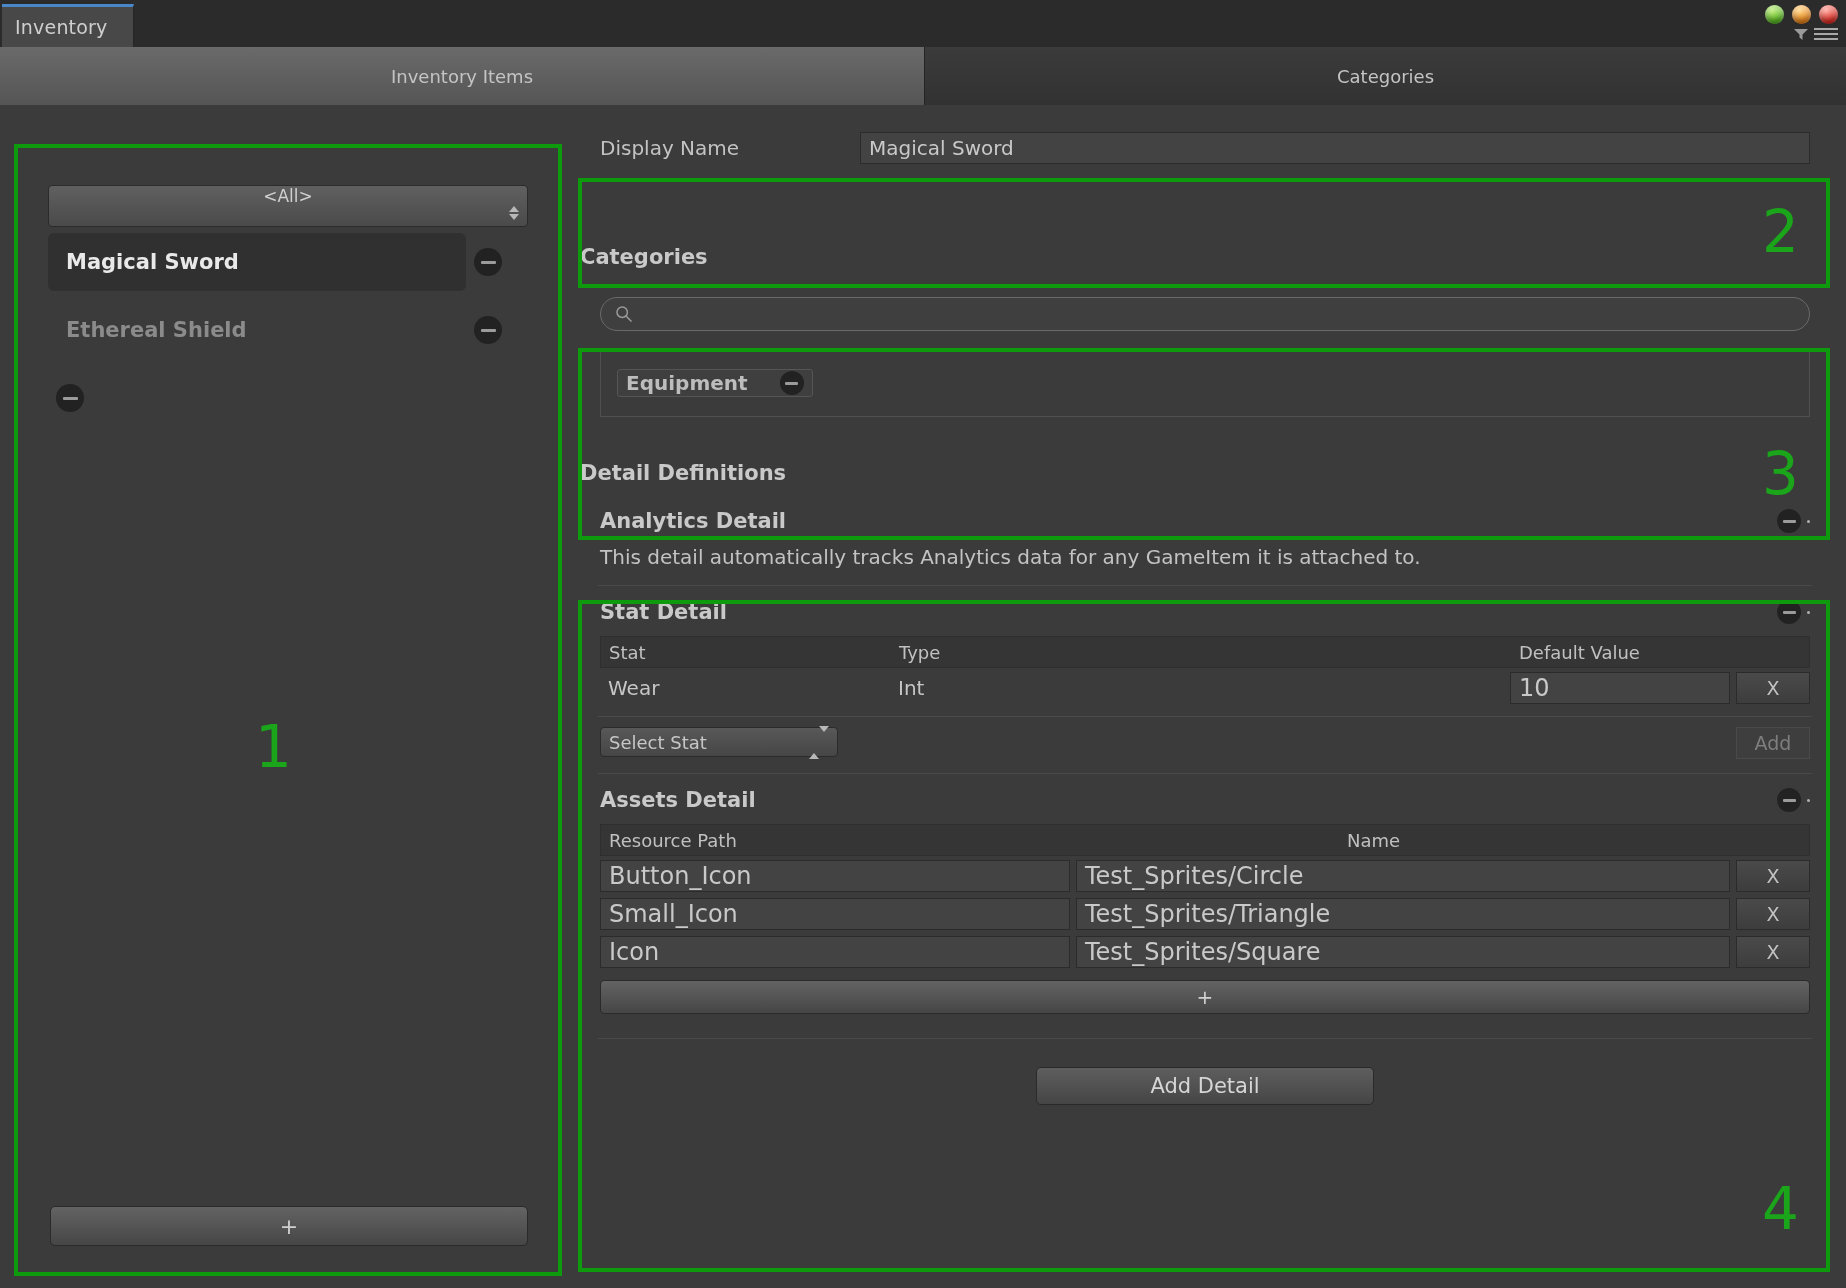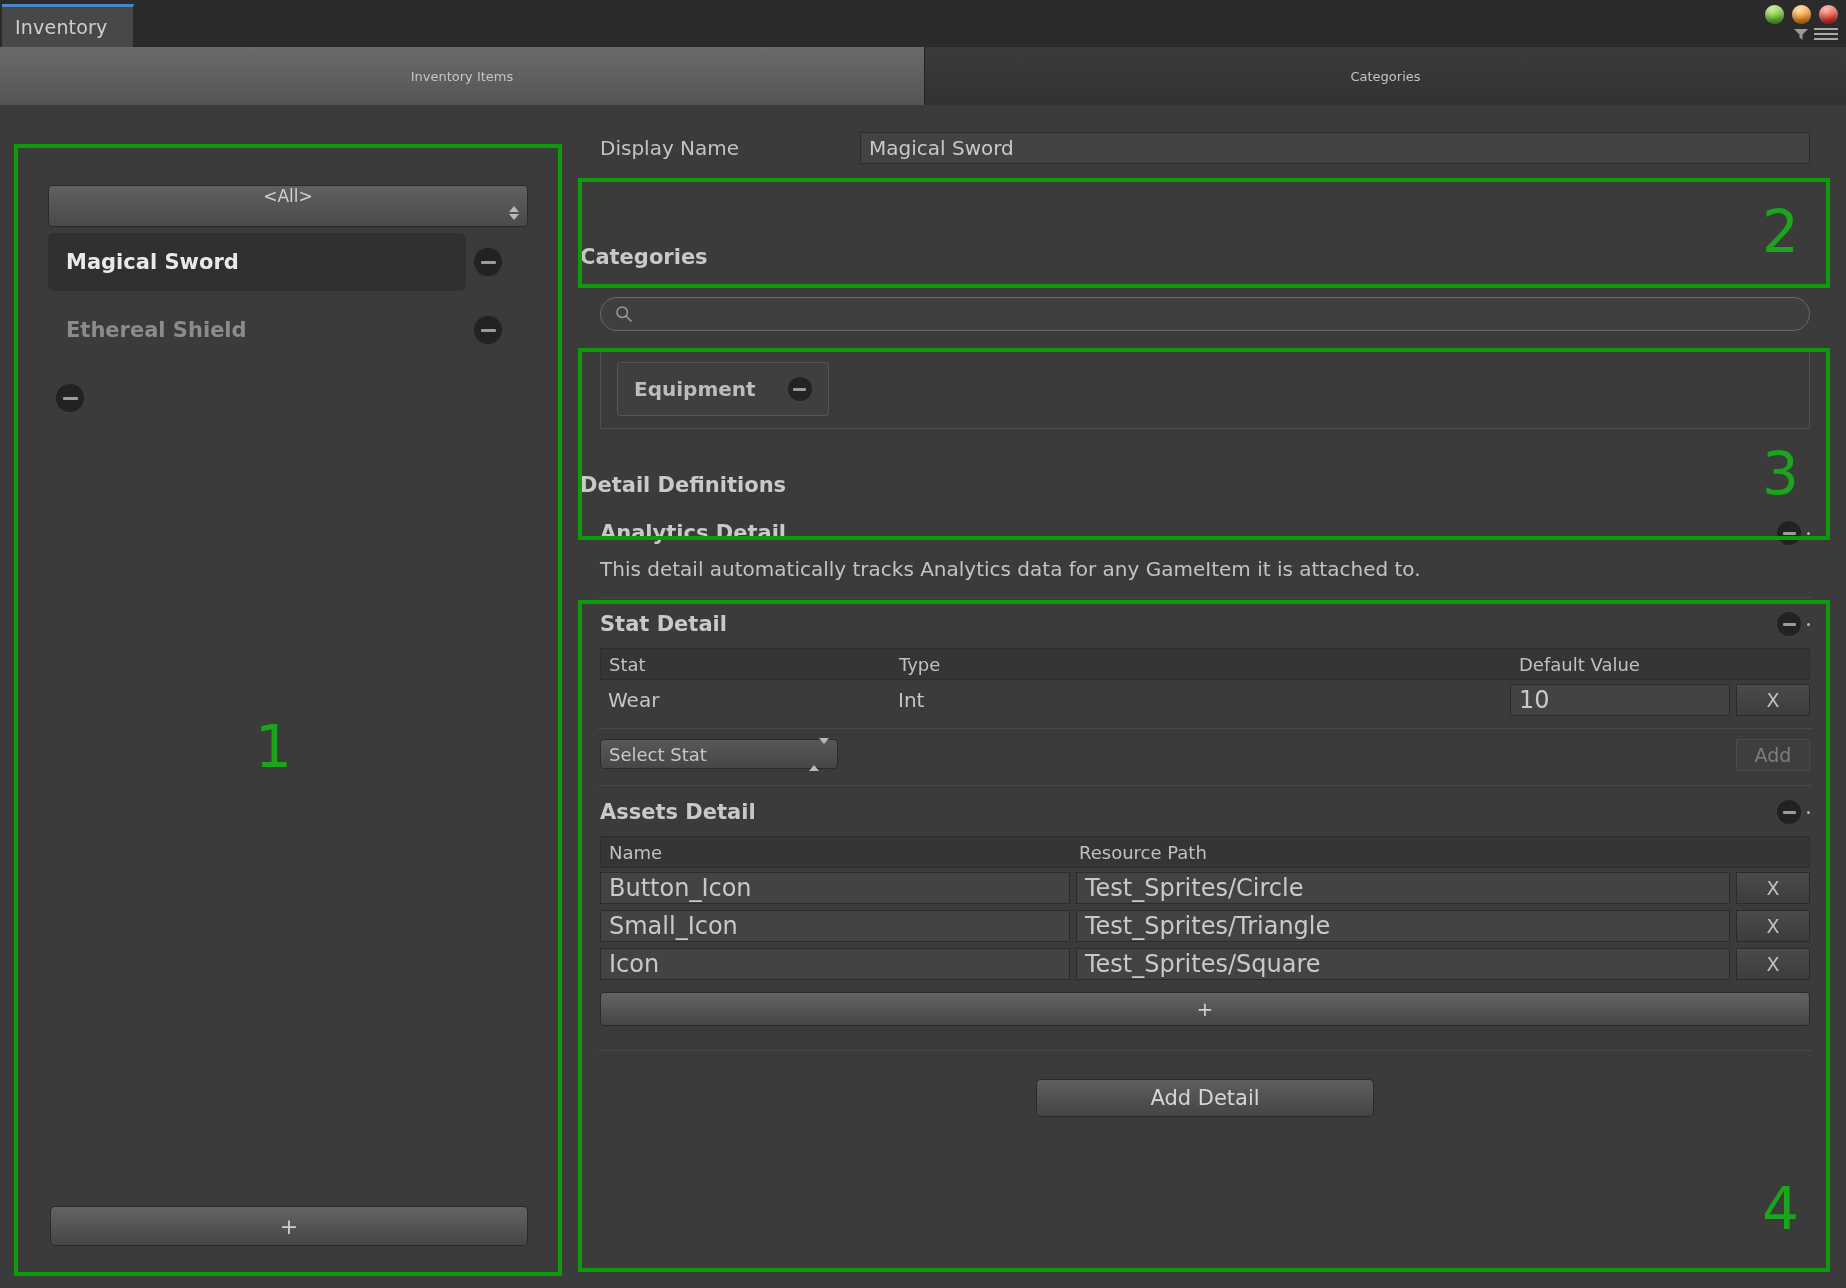--- a/index.html
+++ b/index.html
@@ -73,21 +73,21 @@
     left: 0; top: 47px;
     width: 1846px; height: 58px;
     background: #2b2b2b;
     display: flex;
   }
   .tab {
     height: 58px;
     display: flex;
     align-items: center;
     justify-content: center;
-    font-size: 13px;
+    font-size: 18px;
     color: #c4c4c4;
     cursor: default;
   }
   .tab.active {
     width: 925px;
     background: linear-gradient(#6a6a6a, #555555);
     border-right: 1px solid #242424;
   }
   .tab.inactive {
     width: 921px;
@@ -285,27 +285,27 @@
   }
   .chip-area {
     border: 1px solid #4f4f4f;
     min-height: 68px;
     padding: 12px 16px;
     display: flex;
     gap: 10px;
     align-items: center;
   }
   .chip {
-    height: 54px;
+    height: 28px;
     background: #3f3f3f;
     border: 1px solid #555555;
     border-radius: 3px;
     display: flex;
     align-items: center;
-    padding: 0 16px;
+    padding: 0 8px;
     gap: 24px;
   }
   .chip-label {
     font-size: 20px;
     font-weight: bold;
     color: #bdbdbd;
   }
 
   
   .details-box { padding: 0; }
@@ -569,22 +569,22 @@
       </div>
       <div class="hrule"></div>
 
       <div class="detail-head">
         <span class="detail-title">Assets Detail</span>
         <span class="minus-btn sm"></span>
         <span class="dot-mark"></span>
       </div>
       <div class="tbl">
         <div class="tbl-head">
+          <span class="th" style="flex:1;">Resource Path</span>
           <span class="th" style="width:470px;">Name</span>
-          <span class="th" style="flex:1;">Resource Path</span>
         </div>
         <div class="tbl-row">
           <span class="cell-input" style="width:470px;">Button_Icon</span>
           <span class="cell-input" style="flex:1;margin-left:6px;">Test_Sprites/Circle</span>
           <span class="x-btn">X</span>
         </div>
         <div class="tbl-row">
           <span class="cell-input" style="width:470px;">Small_Icon</span>
           <span class="cell-input" style="flex:1;margin-left:6px;">Test_Sprites/Triangle</span>
           <span class="x-btn">X</span>

